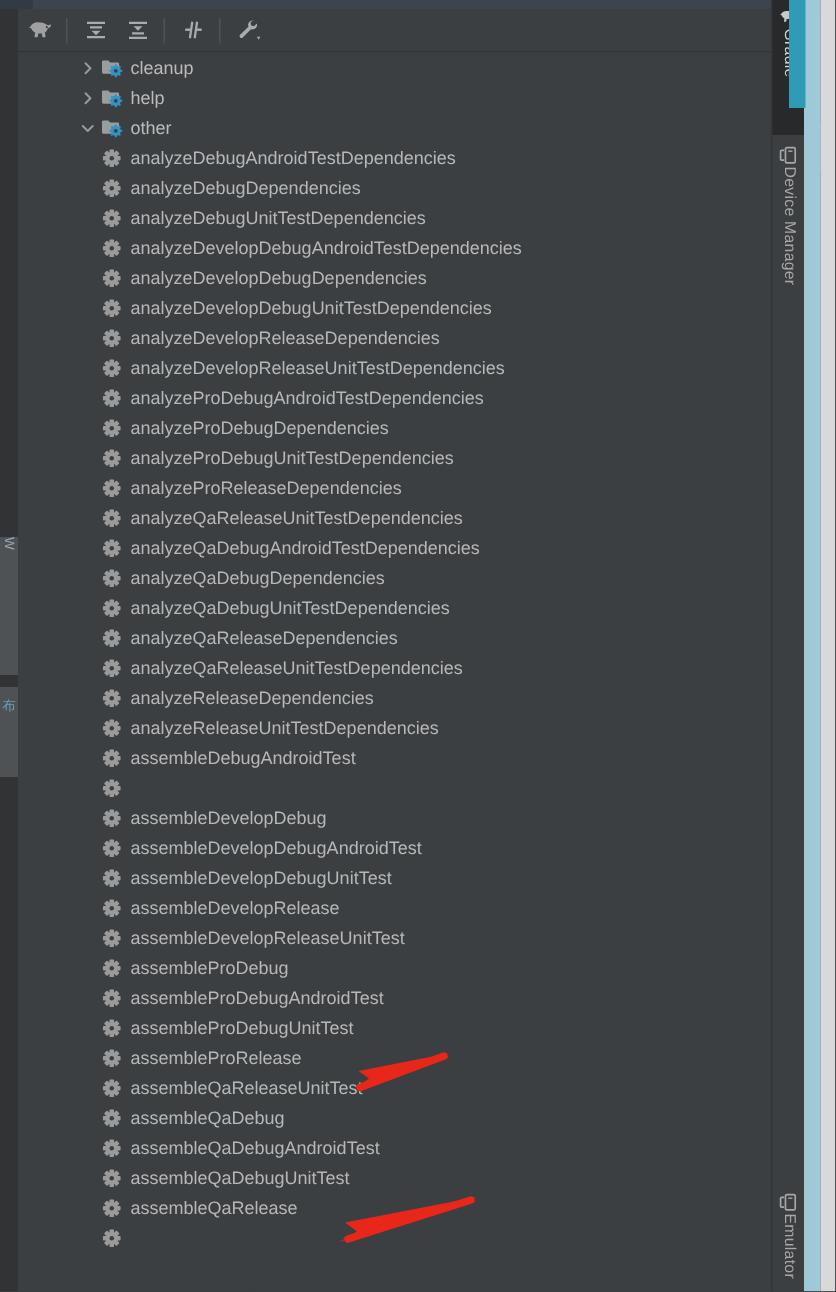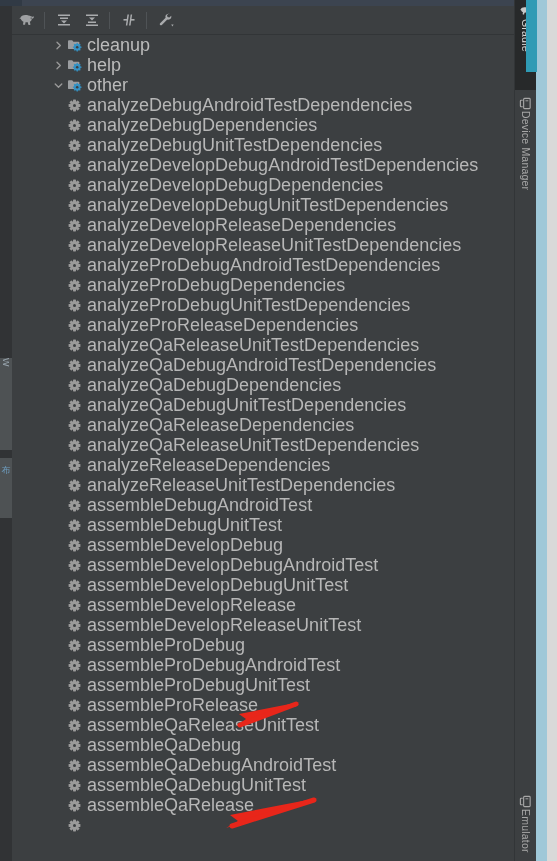--- a/index.html
+++ b/index.html
@@ -76,21 +76,21 @@
     width: 503px; height: 826px;
     background: #3c3f41;
     overflow: hidden;
   }
   .tree-inner { position: relative; }
   .row {
     height: 20px;
     display: flex; align-items: center;
     white-space: nowrap;
     color: #bbbbbb;
-    font-size: 18px;
+    font-size: 12px;
   }
   .row .twisty {
     width: 13px; height: 20px;
     margin-left: 40px;
     display: flex; align-items: center; justify-content: center;
     flex: none;
   }
   .row.task .spacer { width: 53px; flex: none; }
   .row .icon { width: 18px; height: 20px; display: flex; align-items: center; justify-content: center; flex: none; }
   .row .label { padding-left: 4px; color: #bbbbbb; }
@@ -576,21 +576,20 @@
           <span class="icon">
             <svg width="13" height="13" viewBox="0 0 13 13">
               <rect x="5" y="0.6" width="3" height="11.8" rx="0.6" fill="#9a9a9a" transform="rotate(0 6.5 6.5)"></rect>
               <rect x="5" y="0.6" width="3" height="11.8" rx="0.6" fill="#9a9a9a" transform="rotate(45 6.5 6.5)"></rect>
               <rect x="5" y="0.6" width="3" height="11.8" rx="0.6" fill="#9a9a9a" transform="rotate(90 6.5 6.5)"></rect>
               <rect x="5" y="0.6" width="3" height="11.8" rx="0.6" fill="#9a9a9a" transform="rotate(135 6.5 6.5)"></rect>
               <circle cx="6.5" cy="6.5" r="4.1" fill="#9a9a9a"></circle>
               <circle cx="6.5" cy="6.5" r="1.5" fill="#3c3f41"></circle>
             </svg>
           </span>
-          <span class="label">assembleDebugUnitTest</span>
         </div>
         <div class="row task">
           <span class="spacer"></span>
           <span class="icon">
             <svg width="13" height="13" viewBox="0 0 13 13">
               <rect x="5" y="0.6" width="3" height="11.8" rx="0.6" fill="#9a9a9a" transform="rotate(0 6.5 6.5)"></rect>
               <rect x="5" y="0.6" width="3" height="11.8" rx="0.6" fill="#9a9a9a" transform="rotate(45 6.5 6.5)"></rect>
               <rect x="5" y="0.6" width="3" height="11.8" rx="0.6" fill="#9a9a9a" transform="rotate(90 6.5 6.5)"></rect>
               <rect x="5" y="0.6" width="3" height="11.8" rx="0.6" fill="#9a9a9a" transform="rotate(135 6.5 6.5)"></rect>
               <circle cx="6.5" cy="6.5" r="4.1" fill="#9a9a9a"></circle>

